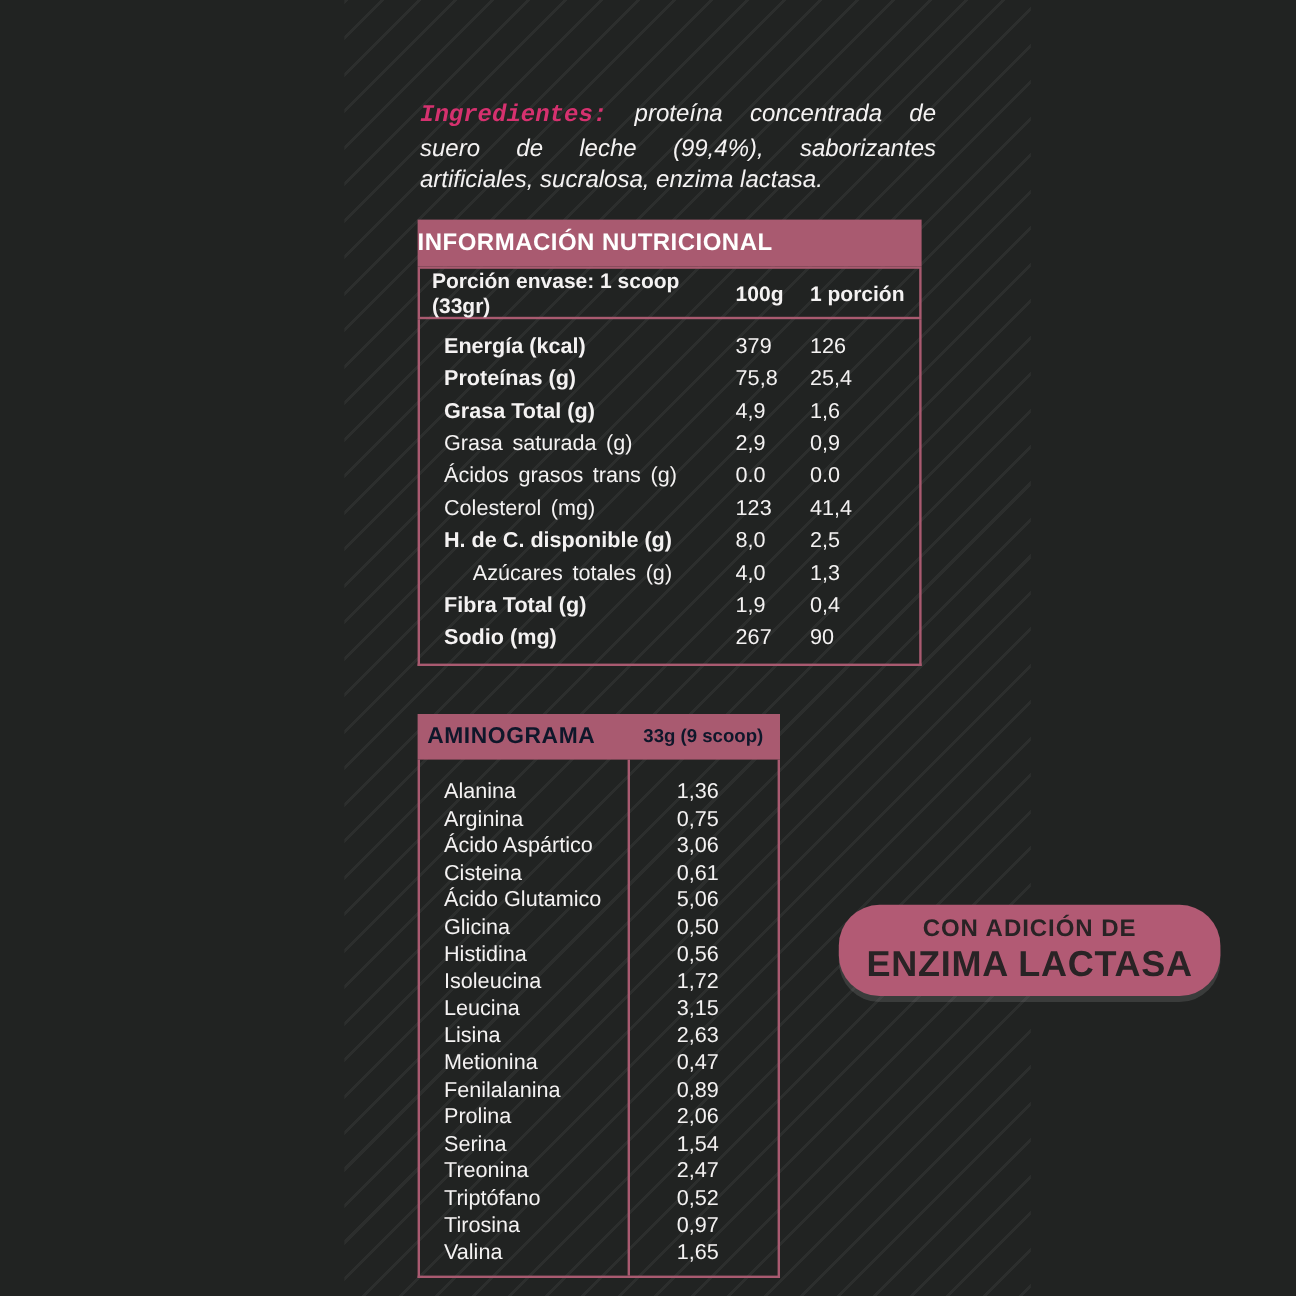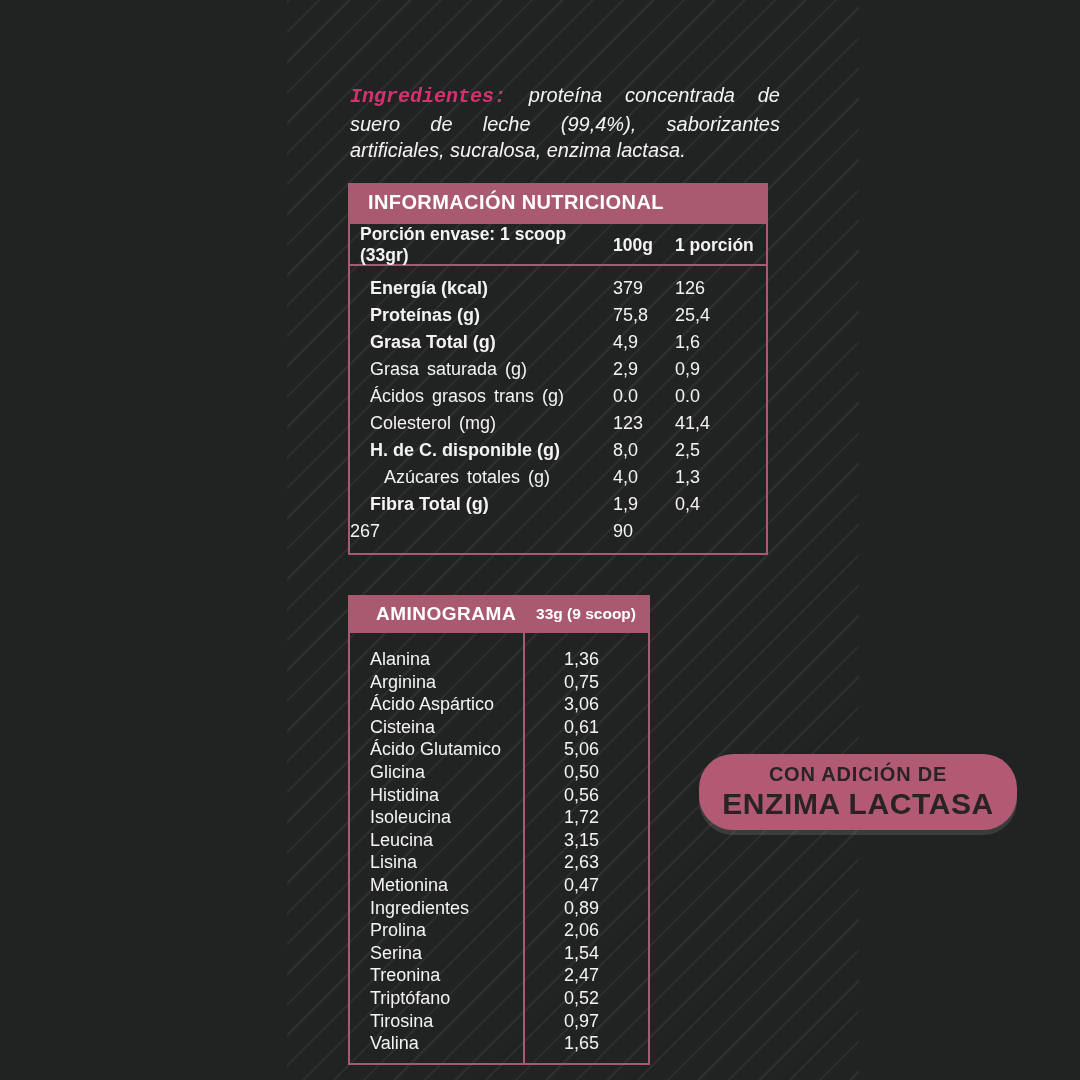--- a/index.html
+++ b/index.html
@@ -38,21 +38,21 @@
     color:var(--ingredients-pink);
     font-weight:700;
     font-family:Liberation Mono, monospace;
   }
   
   .nutri{position:absolute; left:348px; top:183px; width:420px;}
   .nutri-header{
     height:39px;
     background:var(--panel-pink);
     display:flex; align-items:center;
-    padding-left:20px;
+    padding-left:0;
     font-size:20px; font-weight:700; letter-spacing:.4px;
     color:#ffffff;
   }
   .portion-box{
     height:44px;
     border:2px solid var(--panel-pink);
     display:grid;
     grid-template-columns:263px 62px 1fr;
     align-items:center;
     font-weight:700; font-size:17.5px;
@@ -64,30 +64,30 @@
     padding:9px 0 8px 0;
   }
   .nrow{
     display:grid;
     grid-template-columns:263px 62px 1fr;
     height:27px; line-height:27px;
     font-size:18px;
   }
   .nrow .nlabel{padding-left:20px; font-weight:400; word-spacing:3px; white-space:nowrap;}
   .nrow .nlabel.bold{font-weight:700; word-spacing:normal;}
-  .nrow .nlabel.ind{padding-left:34px;}
+  .nrow .nlabel.ind{padding-left:44px;}
   .nval{font-weight:400;}
   
   .amino{position:absolute; left:348px; top:595px; width:302px;}
   .amino-header{
     height:38px;
     background:var(--panel-pink);
     display:flex; align-items:center; justify-content:space-between;
-    padding:0 14px 0 28px;
-    color:#ffffff;
+    padding:0 14px 0 8px;
+    color:#0f172a;
   }
   .amino-title{font-size:19px; font-weight:700; letter-spacing:.5px;}
   .amino-serving{font-size:15.5px; font-weight:700;}
   .amino-box{
     position:relative;
     border:2px solid var(--panel-pink);
     border-top:none;
     padding:15px 0 8px 0;
     min-height:430px;
   }
@@ -182,20 +182,21 @@
         <span class="nval">1,3</span>
       </div>
 
       <div class="nrow">
         <span class="nlabel bold">Fibra Total (g)</span>
         <span class="nval">1,9</span>
         <span class="nval">0,4</span>
       </div>
 
       <div class="nrow">
+        <span class="nlabel bold">Sodio (mg)</span>
         <span class="nval">267</span>
         <span class="nval">90</span>
       </div>
 
   </div>
 </section>
 
 <section class="amino">
   <div class="amino-header">
     <span class="amino-title">AMINOGRAMA</span>
@@ -253,21 +254,21 @@
         <span class="aname">Lisina</span>
         <span class="avalue">2,63</span>
       </div>
 
       <div class="arow">
         <span class="aname">Metionina</span>
         <span class="avalue">0,47</span>
       </div>
 
       <div class="arow">
-        <span class="aname">Ingredientes</span>
+        <span class="aname">Fenilalanina</span>
         <span class="avalue">0,89</span>
       </div>
 
       <div class="arow">
         <span class="aname">Prolina</span>
         <span class="avalue">2,06</span>
       </div>
 
       <div class="arow">
         <span class="aname">Serina</span>

